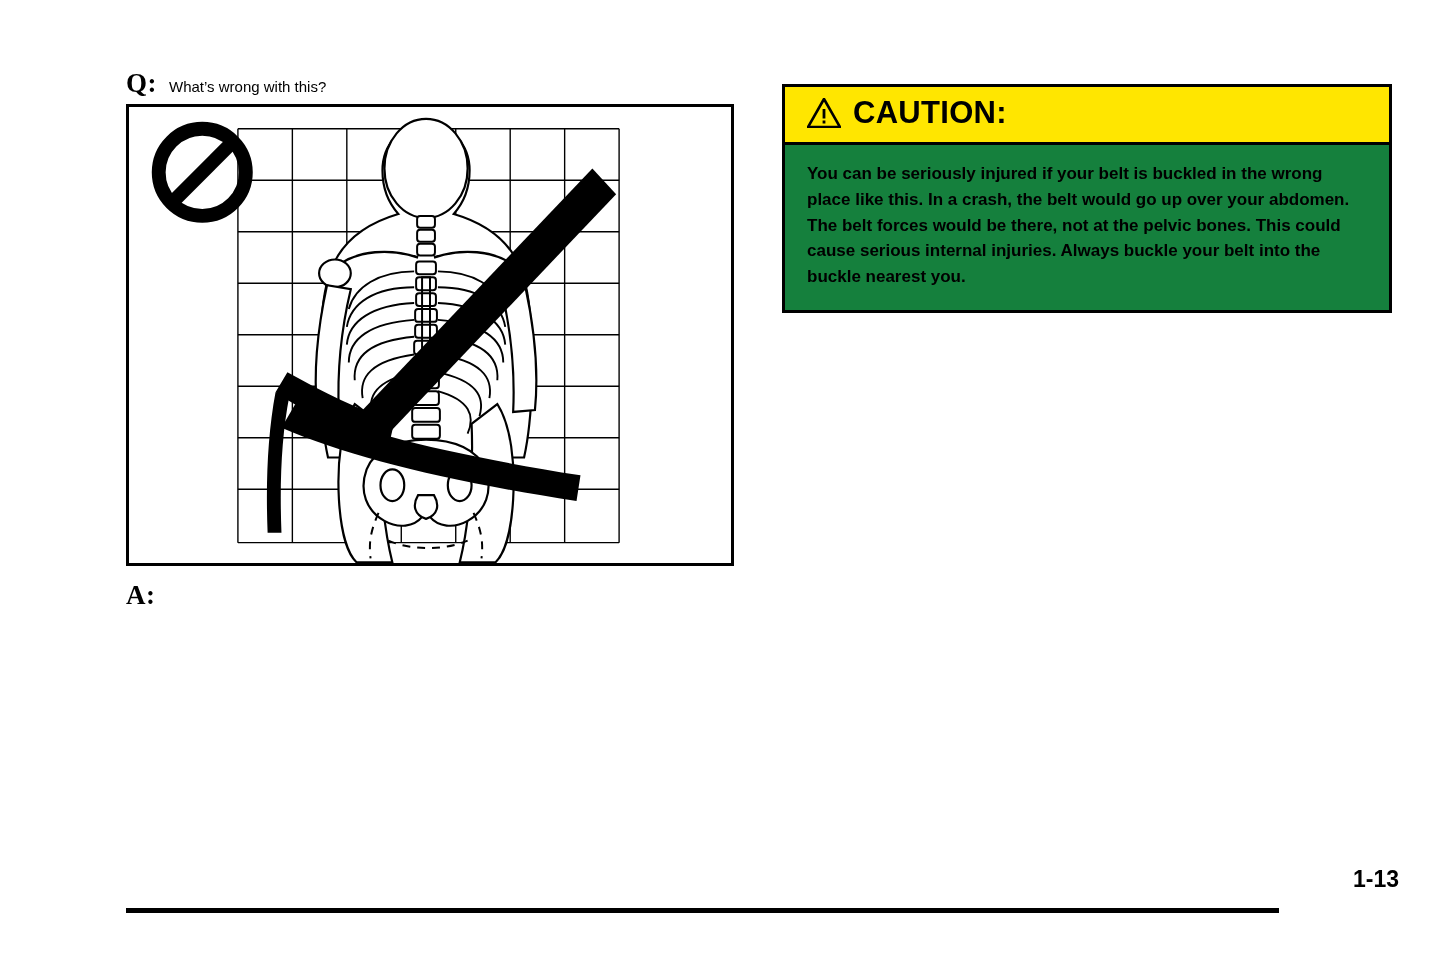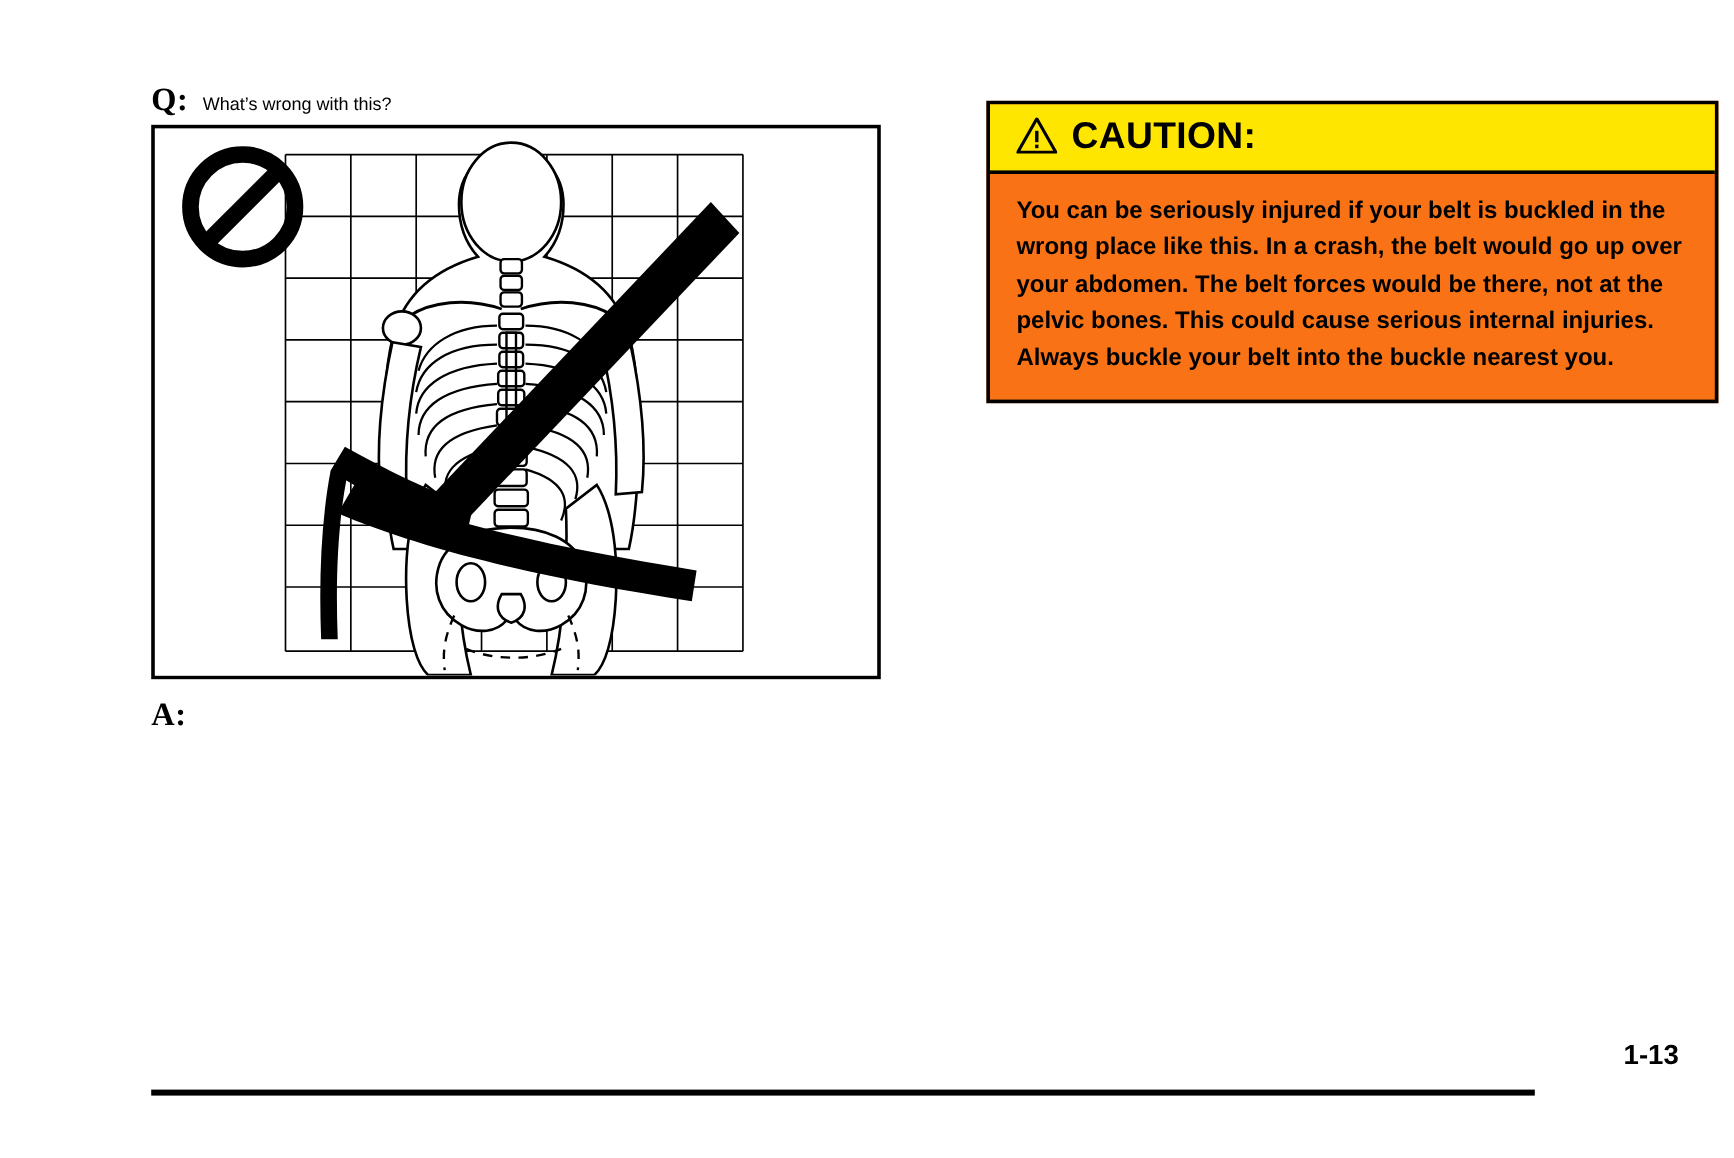--- a/index.html
+++ b/index.html
@@ -63,47 +63,47 @@
     position: absolute;
     inset: 0;
   }
   .answer-row {
     margin-top: 16px;
   }
 
   
   .caution-box {
     position: absolute;
-    left: 822px;
+    left: 782px;
     top: 84px;
     width: 610px;
     border: 3px solid #000;
     box-sizing: border-box;
-    background: #f97316;
+    background: #15803d;
   }
   .caution-header {
     background: #ffe600;
     padding: 10px 22px 14px 22px;
     display: flex;
     align-items: center;
     gap: 12px;
     border-bottom: 3px solid #000;
   }
   .caution-title {
     font-size: 31px;
     font-weight: bold;
     letter-spacing: 0.3px;
     line-height: 1;
   }
   .warn-tri {
     display: block;
   }
   .caution-body {
     padding: 16px 22px 20px 22px;
-    font-size: 20px;
+    font-size: 17px;
     font-weight: bold;
     line-height: 1.52;
   }
 
   
   .footer-rule {
     position: absolute;
     left: 126px;
     top: 908px;
     width: 1153px;

